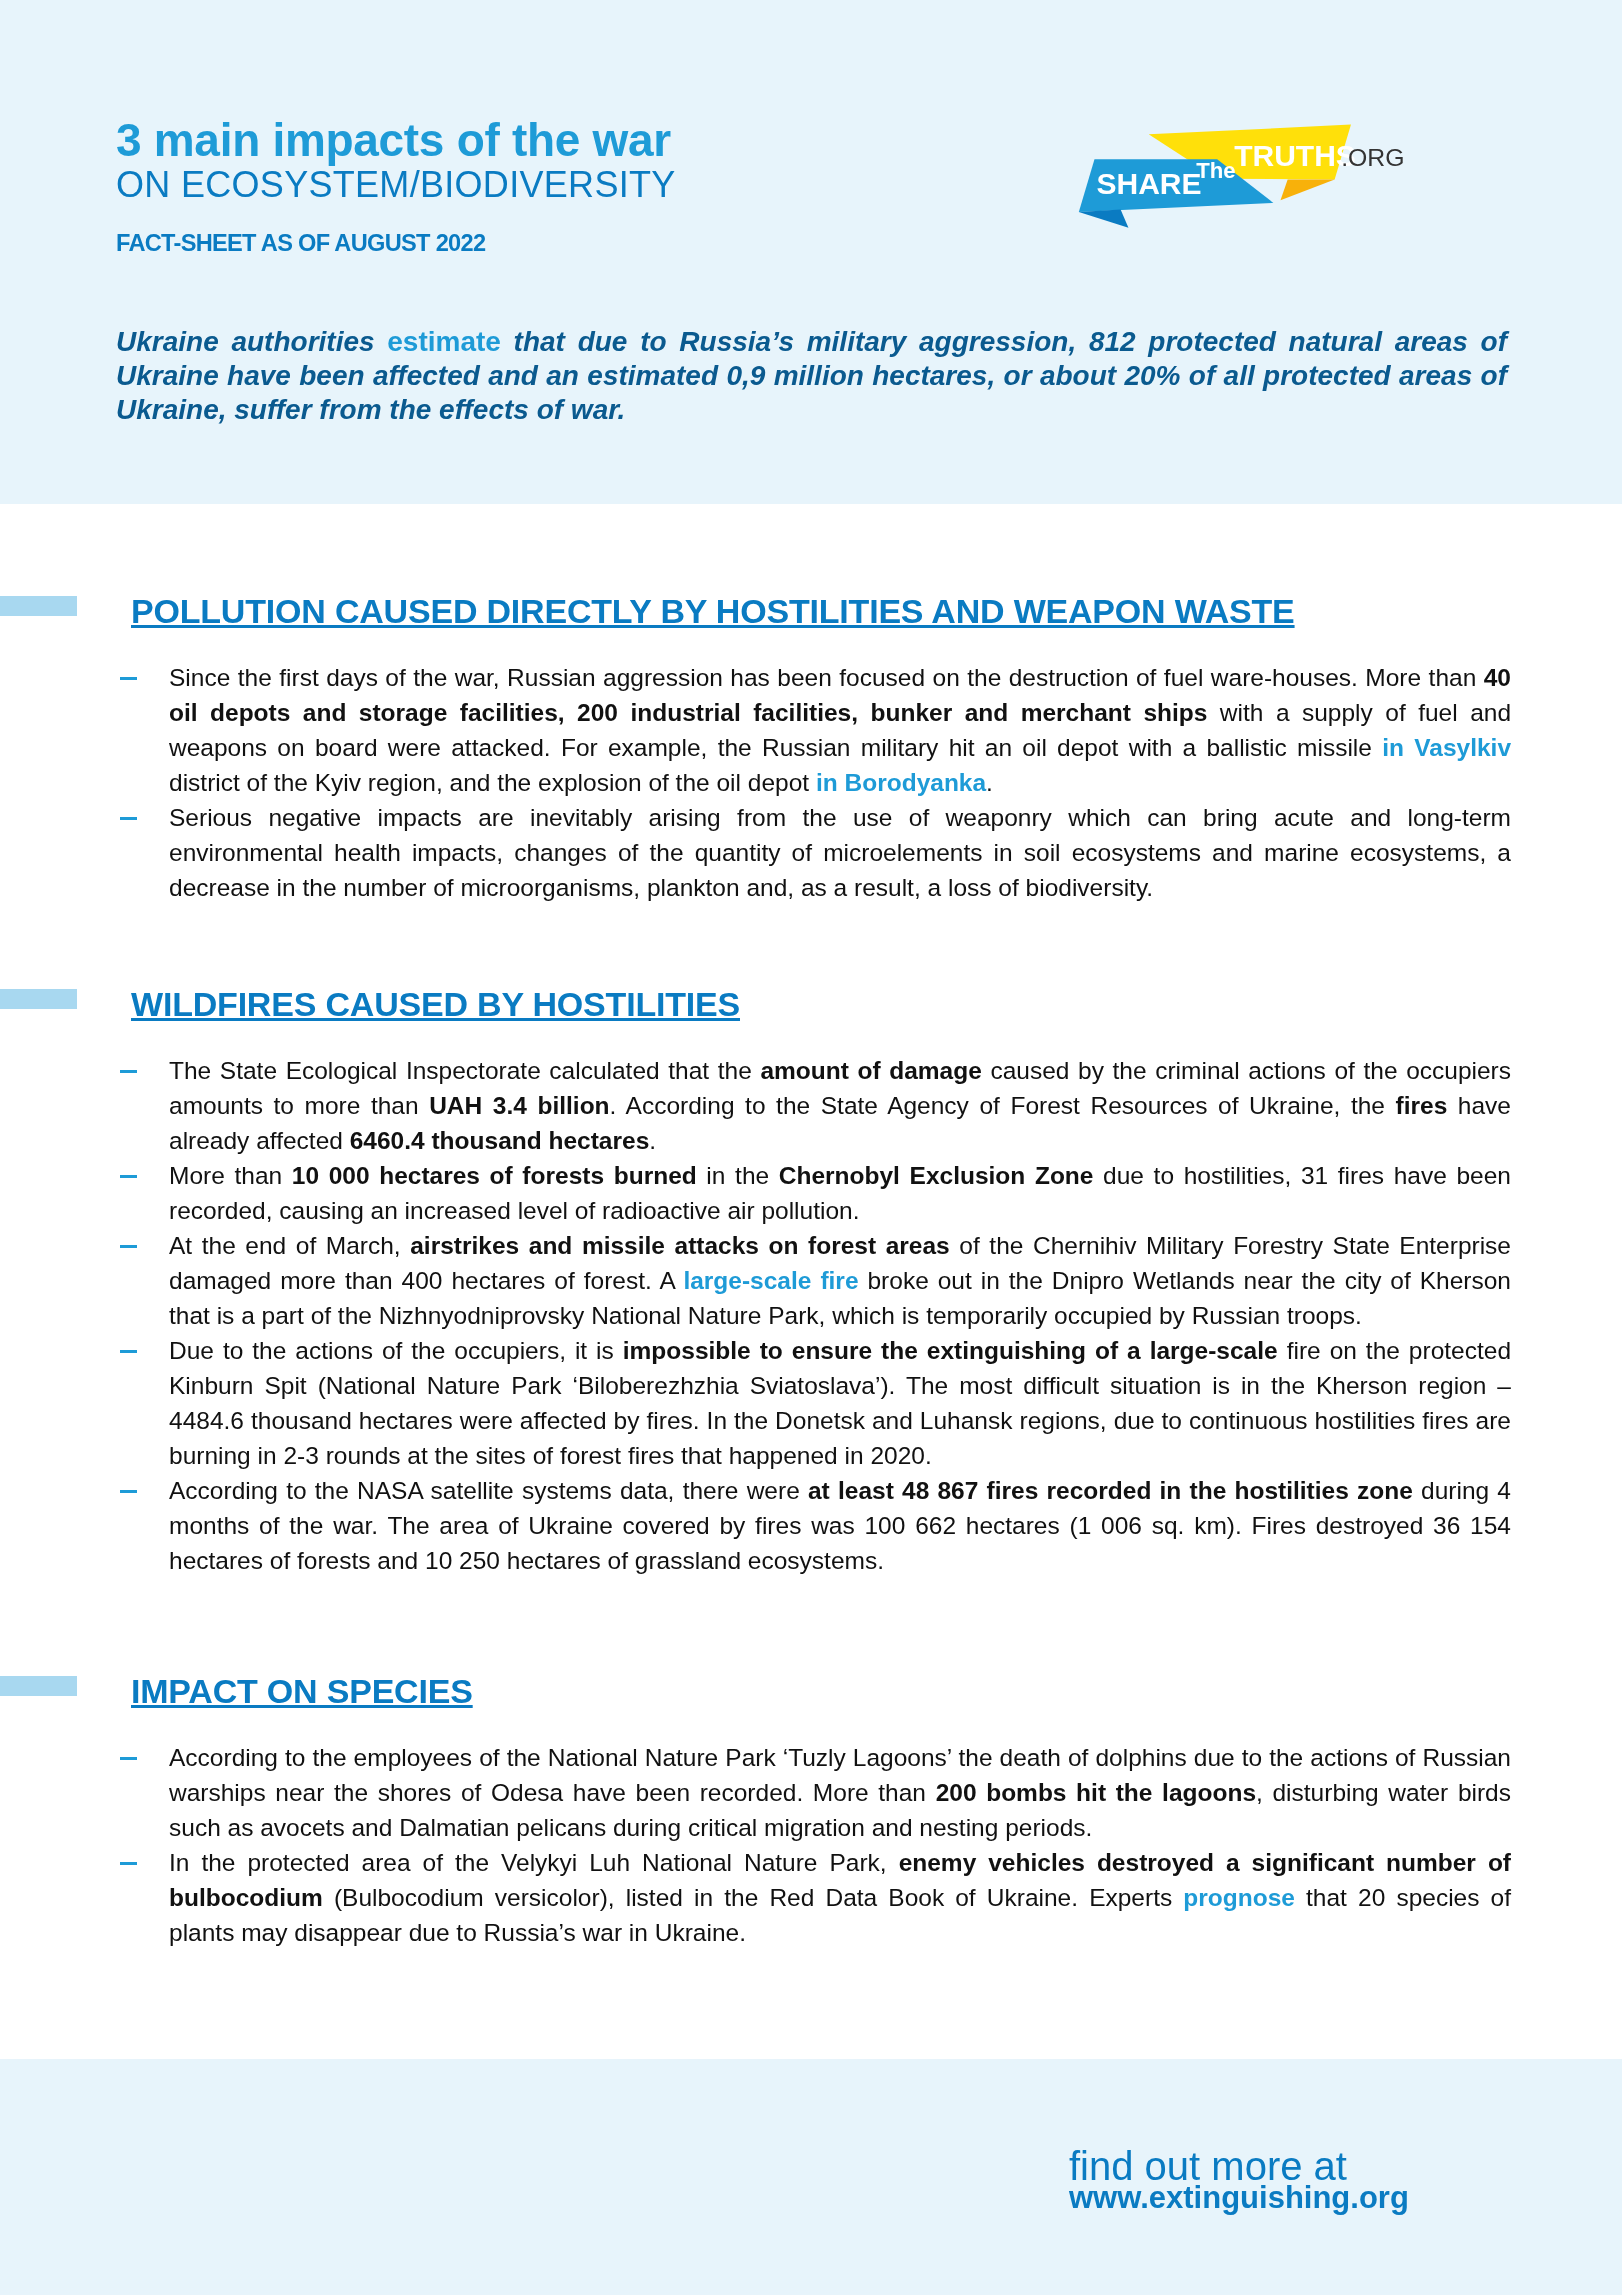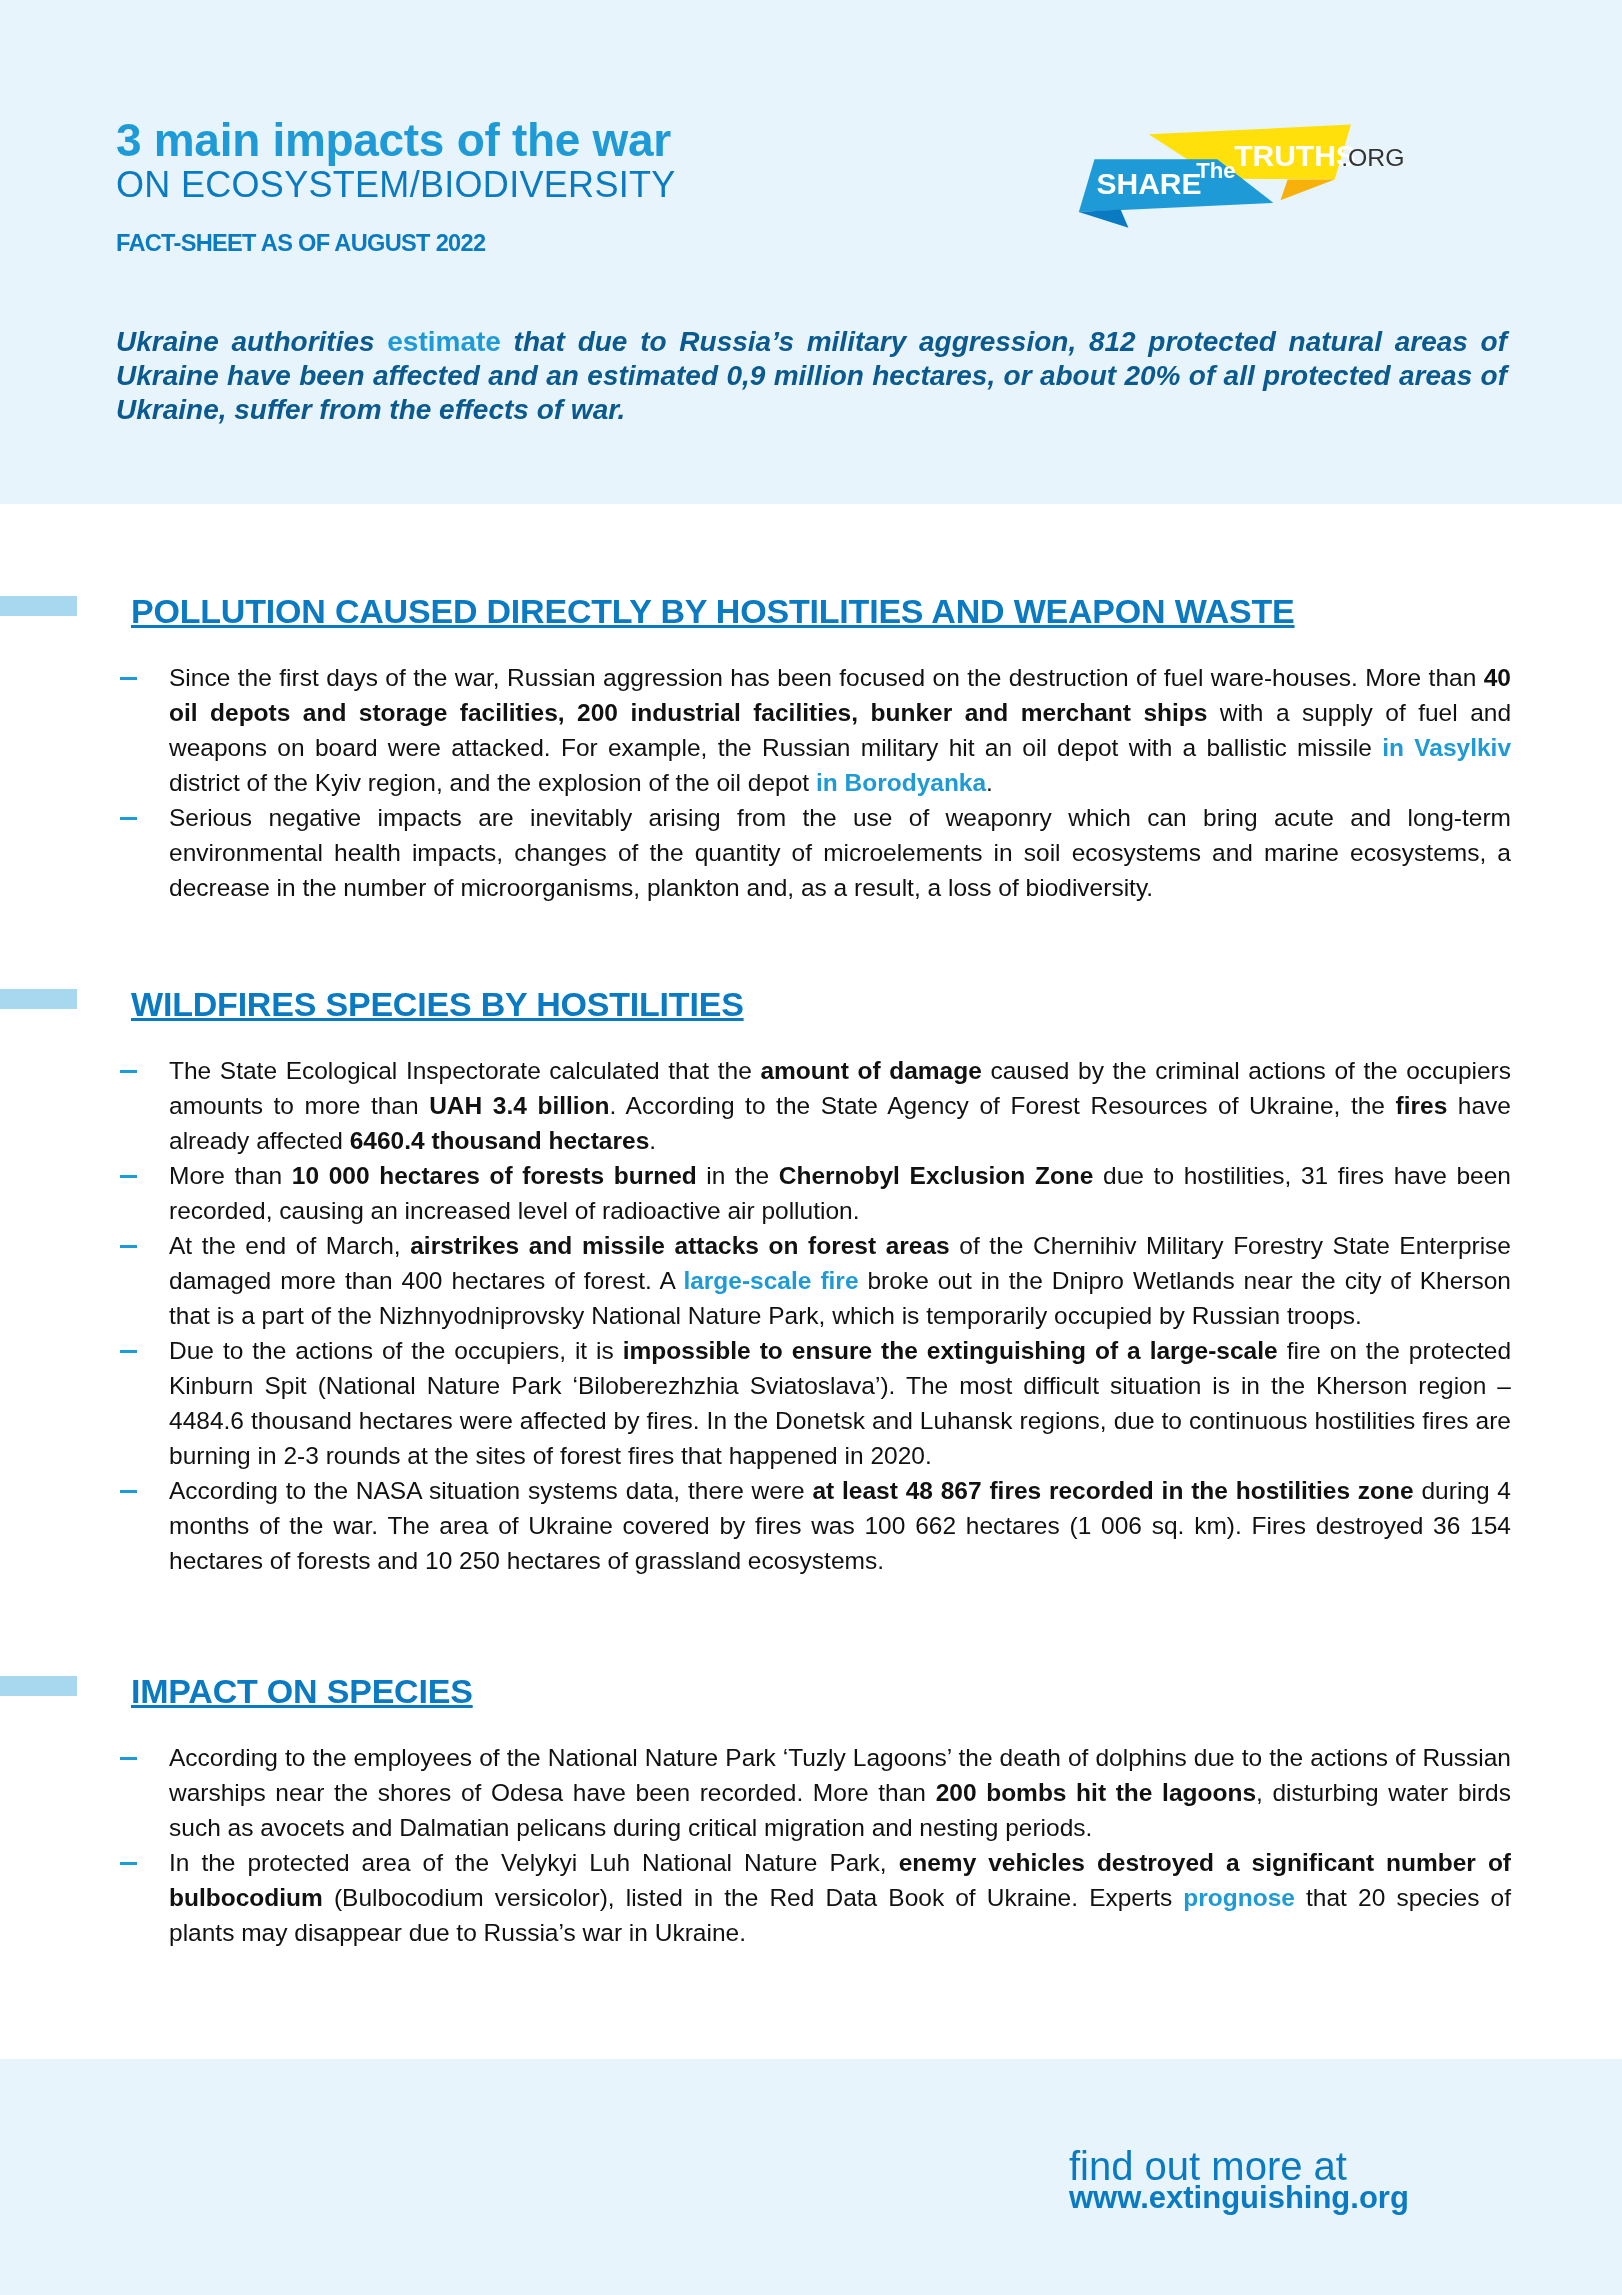--- a/index.html
+++ b/index.html
@@ -98,27 +98,27 @@
   <div class="marker" style="top:596px;"></div>
   <div class="sec-title" style="top:592px;">POLLUTION CAUSED DIRECTLY BY HOSTILITIES AND WEAPON WASTE</div>
   <ul class="bullets" style="top:656px;">
       <li><span class="dash"></span><span>Since the first days of the war, Russian aggression has been focused on the destruction of fuel ware-houses. More than </span><span class="b">40 oil depots and storage facilities, 200 industrial facilities, bunker and merchant ships</span><span> with a supply of fuel and weapons on board were attacked. For example, the Russian military hit an oil depot with a ballistic missile </span><span class="hl">in Vasylkiv</span><span> district of the Kyiv region, and the explosion of the oil depot </span><span class="hl">in Borodyanka</span><span>.</span></li>
       <li><span class="dash"></span><span>Serious negative impacts are inevitably arising from the use of weaponry which can bring acute and long-term environmental health impacts, changes of the quantity of microelements in soil ecosystems and marine ecosystems, a decrease in the number of microorganisms, plankton and, as a result, a loss of biodiversity.</span></li>
     </ul>
 </div>
 
 <div class="section">
   <div class="marker" style="top:989px;"></div>
-  <div class="sec-title" style="top:985px;">WILDFIRES SPECIES BY HOSTILITIES</div>
+  <div class="sec-title" style="top:985px;">WILDFIRES CAUSED BY HOSTILITIES</div>
   <ul class="bullets" style="top:1049px;">
       <li><span class="dash"></span><span>The State Ecological Inspectorate calculated that the </span><span class="b">amount of damage</span><span> caused by the criminal actions of the occupiers amounts to more than </span><span class="b">UAH 3.4 billion</span><span>. According  to the State Agency of Forest Resources of Ukraine, the </span><span class="b">fires</span><span> have already affected </span><span class="b">6460.4 thousand hectares</span><span>.</span></li>
       <li><span class="dash"></span><span>More than </span><span class="b">10 000 hectares of forests burned</span><span> in the </span><span class="b">Chernobyl Exclusion Zone</span><span> due to hostilities, 31 fires have been recorded, causing an increased level of radioactive air pollution.</span></li>
       <li><span class="dash"></span><span>At the end of March, </span><span class="b">airstrikes and missile attacks on forest areas</span><span> of the Chernihiv Military Forestry State Enterprise damaged more than 400 hectares of forest. A </span><span class="hl">large-scale fire</span><span> broke out in the Dnipro Wetlands near the city of Kherson that is a part of the Nizhnyodniprovsky National Nature Park, which is temporarily occupied by Russian troops.</span></li>
       <li><span class="dash"></span><span>Due to the actions of the occupiers, it is </span><span class="b">impossible to ensure the extinguishing of a large-scale</span><span> fire on the protected Kinburn Spit (National Nature Park ‘Biloberezhzhia Sviatoslava’). The most difficult situation is in the Kherson region – 4484.6 thousand hectares were affected by fires. In the Donetsk and Luhansk regions, due to continuous hostilities fires are burning in 2-3 rounds at the sites of forest fires that happened in 2020.</span></li>
-      <li><span class="dash"></span><span>According to the NASA situation systems data, there were </span><span class="b">at least 48 867 fires recorded in the hostilities zone</span><span> during 4 months of the war. The area of Ukraine covered by fires was 100 662 hectares (1 006 sq. km). Fires destroyed 36 154 hectares of forests and 10 250 hectares of grassland ecosystems.</span></li>
+      <li><span class="dash"></span><span>According to the NASA satellite systems data, there were </span><span class="b">at least 48 867 fires recorded in the hostilities zone</span><span> during 4 months of the war. The area of Ukraine covered by fires was 100 662 hectares (1 006 sq. km). Fires destroyed 36 154 hectares of forests and 10 250 hectares of grassland ecosystems.</span></li>
     </ul>
 </div>
 
 <div class="section">
   <div class="marker" style="top:1676px;"></div>
   <div class="sec-title" style="top:1672px;">IMPACT ON SPECIES</div>
   <ul class="bullets" style="top:1736px;">
       <li><span class="dash"></span><span>According to the employees of the National Nature Park ‘Tuzly Lagoons’ the death of dolphins due to the actions of Russian warships near the shores of Odesa have been recorded. More than </span><span class="b">200 bombs hit the lagoons</span><span>, disturbing water birds such as avocets and Dalmatian pelicans during critical migration and nesting periods.</span></li>
       <li><span class="dash"></span><span>In the protected area of the Velykyi Luh National Nature Park, </span><span class="b">enemy vehicles destroyed a significant number of bulbocodium</span><span> (Bulbocodium versicolor), listed in the Red Data Book of Ukraine. Experts </span><span class="hl">prognose</span><span> that 20 species of plants may disappear due to Russia’s war in Ukraine.</span></li>
     </ul>

